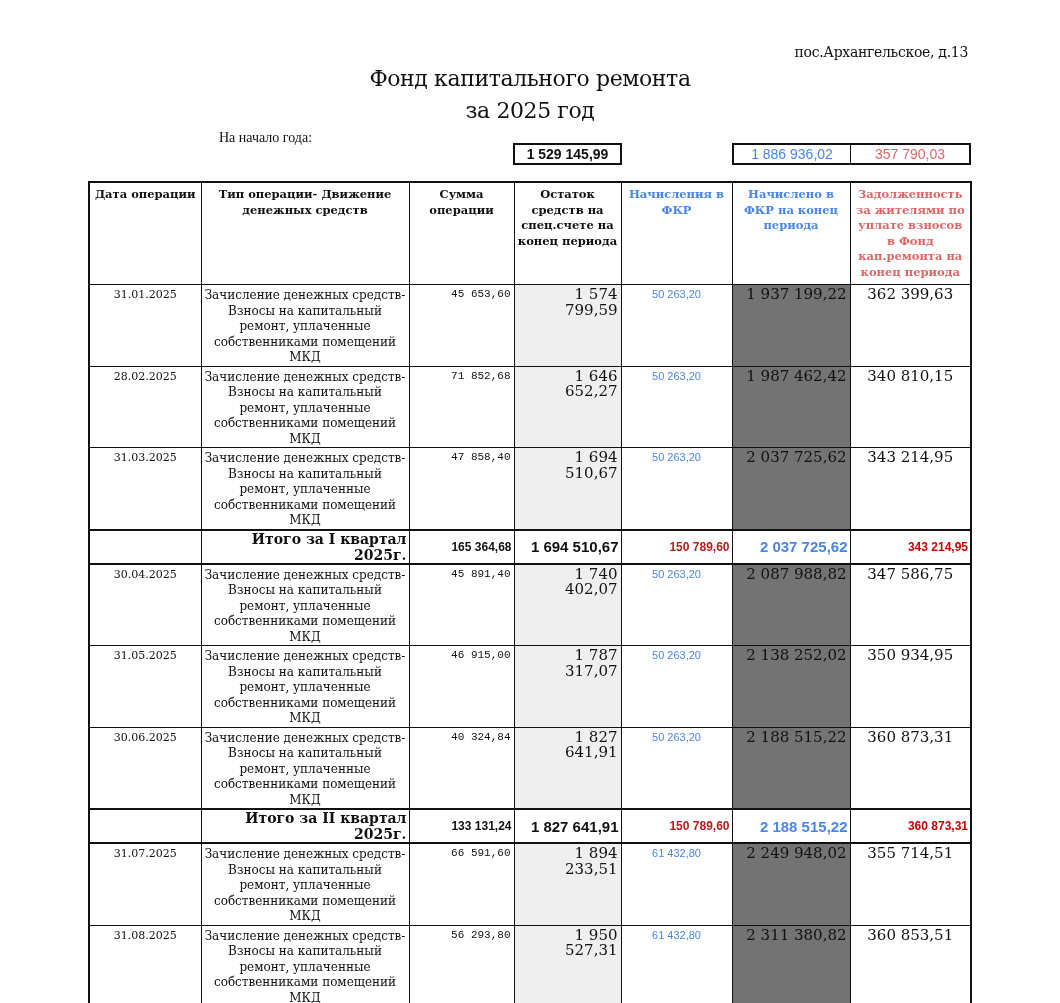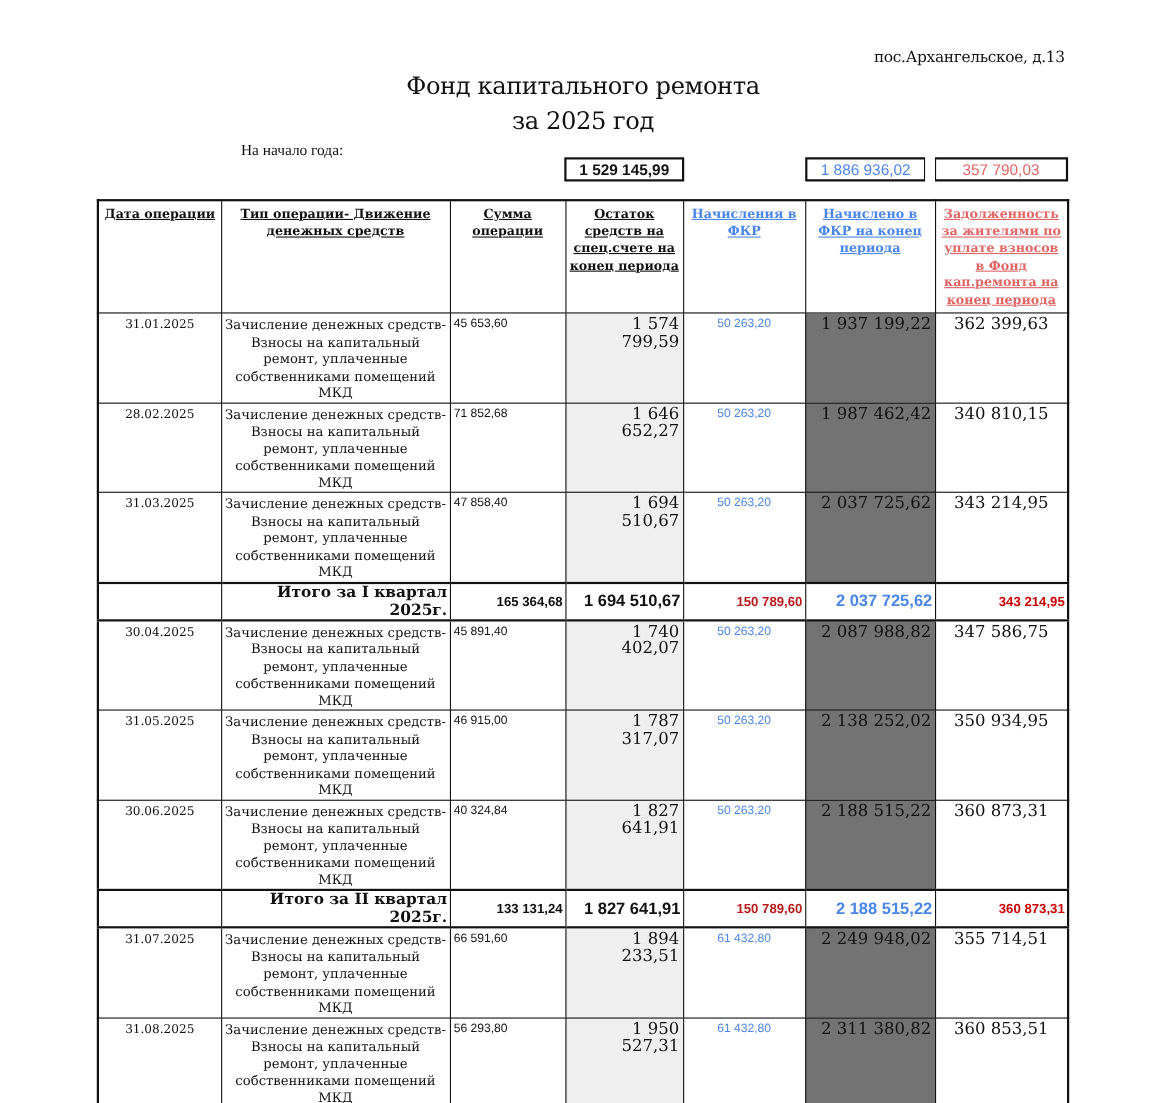--- a/index.html
+++ b/index.html
@@ -11,38 +11,38 @@
            font-size: 22px; letter-spacing: -0.4px; }
   .title.t1 { top: 66px; }
   .title.t2 { top: 98px; }
 
   .start-label { position: absolute; left: 203px; top: 130px; font-size: 14px;
                  font-family: Liberation Serif, serif; margin-left: 16px; }
   .box { position: absolute; top: 143px; height: 22px; border: 2px solid #111;
          font-family: "Liberation Sans", sans-serif; font-size: 14px;
          display: flex; align-items: center; justify-content: center; box-sizing: border-box; }
   .box.balance { left: 513px; width: 109px; font-weight: bold; }
-  .box.fkr { left: 732px; width: 109px; color: #4a86e8; border-right-width: 1px; }
+  .box.fkr { left: 732px; width: 119px; color: #4a86e8; border-right-width: 1px; }
   .box.debt { left: 850px; width: 121px; color: #e06666; border-left-width: 1px; }
 
   table.fund { position: absolute; left: 88px; top: 181px; border-collapse: collapse;
                table-layout: fixed; border: 2px solid #111; }
   table.fund th, table.fund td { border: 1px solid #111; box-sizing: border-box; }
   table.fund th { height: 82px; vertical-align: top; font-size: 11.5px; font-weight: bold;
-                  padding: 4px 2px; line-height: 15.5px; text-align: center; text-decoration: underline; }
+                  padding: 4px 2px; line-height: 15.5px; text-align: center; }
   th.blue { color: #4a86e8; }
   th.red { color: #e06666; }
   col.c1 { width: 112px; } col.c2 { width: 208px; } col.c3 { width: 105px; }
   col.c4 { width: 107px; } col.c5 { width: 111px; } col.c6 { width: 118px; }
   col.c7 { width: 121px; }
 
   tr.op td { height: 65px; vertical-align: top; font-size: 15px; padding: 2px 3px; line-height: 15.5px; }
   tr.op td.date { text-align: center; font-size: 11px; }
   tr.op td.desc { text-align: center; font-size: 12px; line-height: 15.5px; padding: 3px 2px 0 2px; }
-  tr.op td.sum { text-align: left; font-family: Liberation Sans, sans-serif; font-size: 11px; }
+  tr.op td.sum { text-align: right; font-family: Liberation Mono, monospace; font-size: 11px; }
   tr.op td.bal { text-align: right; background: #efefef; }
   tr.op td.acc { text-align: center; color: #4a86e8; font-family: "Liberation Sans", sans-serif; font-size: 11px; }
   tr.op td.tot { text-align: right; background: #737373; }
   tr.op td.debt { text-align: center; }
 
   tr.sub td { height: 23px; border-top: 2px solid #111; border-bottom: 2px solid #111;
               font-family: "Liberation Sans", sans-serif; text-align: right; font-weight: bold; padding: 0 2px; }
   tr.sub td.label { font-family: "DejaVu Serif", serif; font-size: 14px; }
   tr.sub td.sum { font-size: 12px; }
   tr.sub td.bal { font-size: 15px; }

